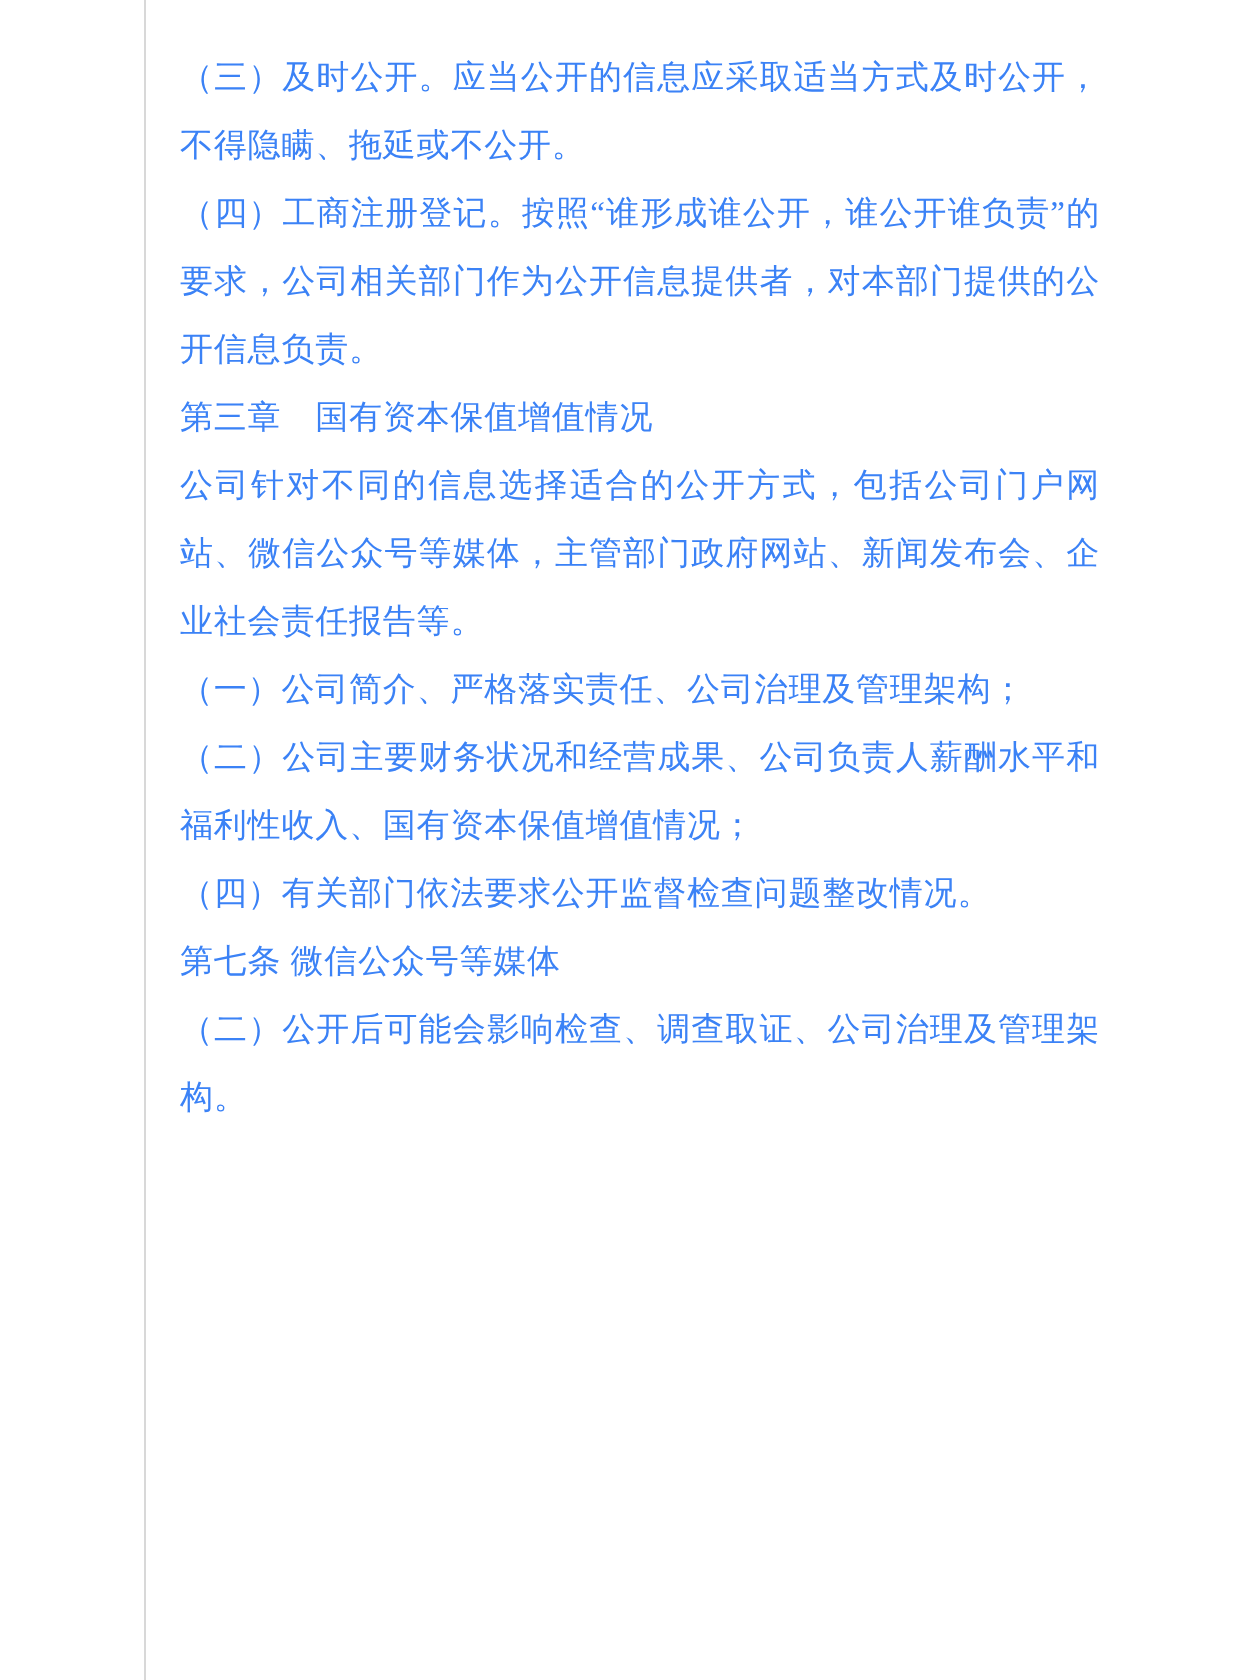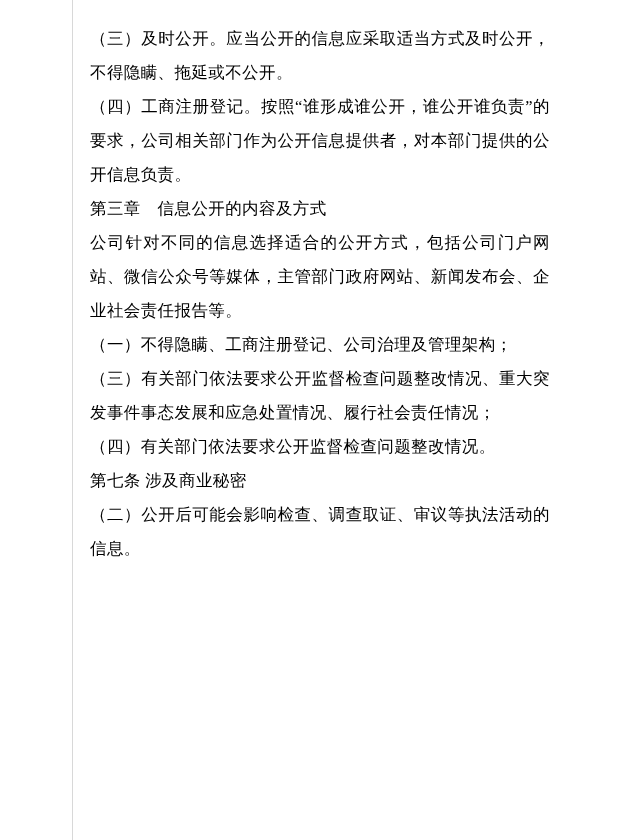--- a/index.html
+++ b/index.html
@@ -37,52 +37,52 @@
     top: 22px;
     width: 460px;
   }
   .para {
     font-size: 16.5px;
     line-height: 34px;
     text-align: justify;
     text-justify: inter-ideograph;
     letter-spacing: 0.4px;
     margin: 0 0 0 0;
-    color: #000000;
+    color: #3b82f6;
     font-family: "Liberation Serif", "DejaVu Serif", serif;
   }
   .para.heading {
     font-weight: normal;
   }
 </style>
 </head>
 <body>
 
 <div class="page">
 
   <div class="left-rule"></div>
 
   <div class="content">
 
     <p class="para">（三）及时公开。应当公开的信息应采取适当方式及时公开，不得隐瞒、拖延或不公开。</p>
 
     <p class="para">（四）工商注册登记。按照“谁形成谁公开，谁公开谁负责”的要求，公司相关部门作为公开信息提供者，对本部门提供的公开信息负责。</p>
 
-    <p class="para heading">第三章　信息公开的内容及方式</p>
+    <p class="para heading">第三章　国有资本保值增值情况</p>
 
 
     <p class="para">公司针对不同的信息选择适合的公开方式，包括公司门户网站、微信公众号等媒体，主管部门政府网站、新闻发布会、企业社会责任报告等。</p>
 
 
-    <p class="para">（一）不得隐瞒、工商注册登记、公司治理及管理架构；</p>
+    <p class="para">（一）公司简介、严格落实责任、公司治理及管理架构；</p>
 
+    <p class="para">（二）公司主要财务状况和经营成果、公司负责人薪酬水平和福利性收入、国有资本保值增值情况；</p>
 
-    <p class="para">（三）有关部门依法要求公开监督检查问题整改情况、重大突发事件事态发展和应急处置情况、履行社会责任情况；</p>
 
     <p class="para">（四）有关部门依法要求公开监督检查问题整改情况。</p>
 
-    <p class="para heading">第七条  涉及商业秘密</p>
+    <p class="para heading">第七条  微信公众号等媒体</p>
 
 
-    <p class="para">（二）公开后可能会影响检查、调查取证、审议等执法活动的信息。</p>
+    <p class="para">（二）公开后可能会影响检查、调查取证、公司治理及管理架构。</p>
 
   </div>
 </div>
 
 </body></html>

